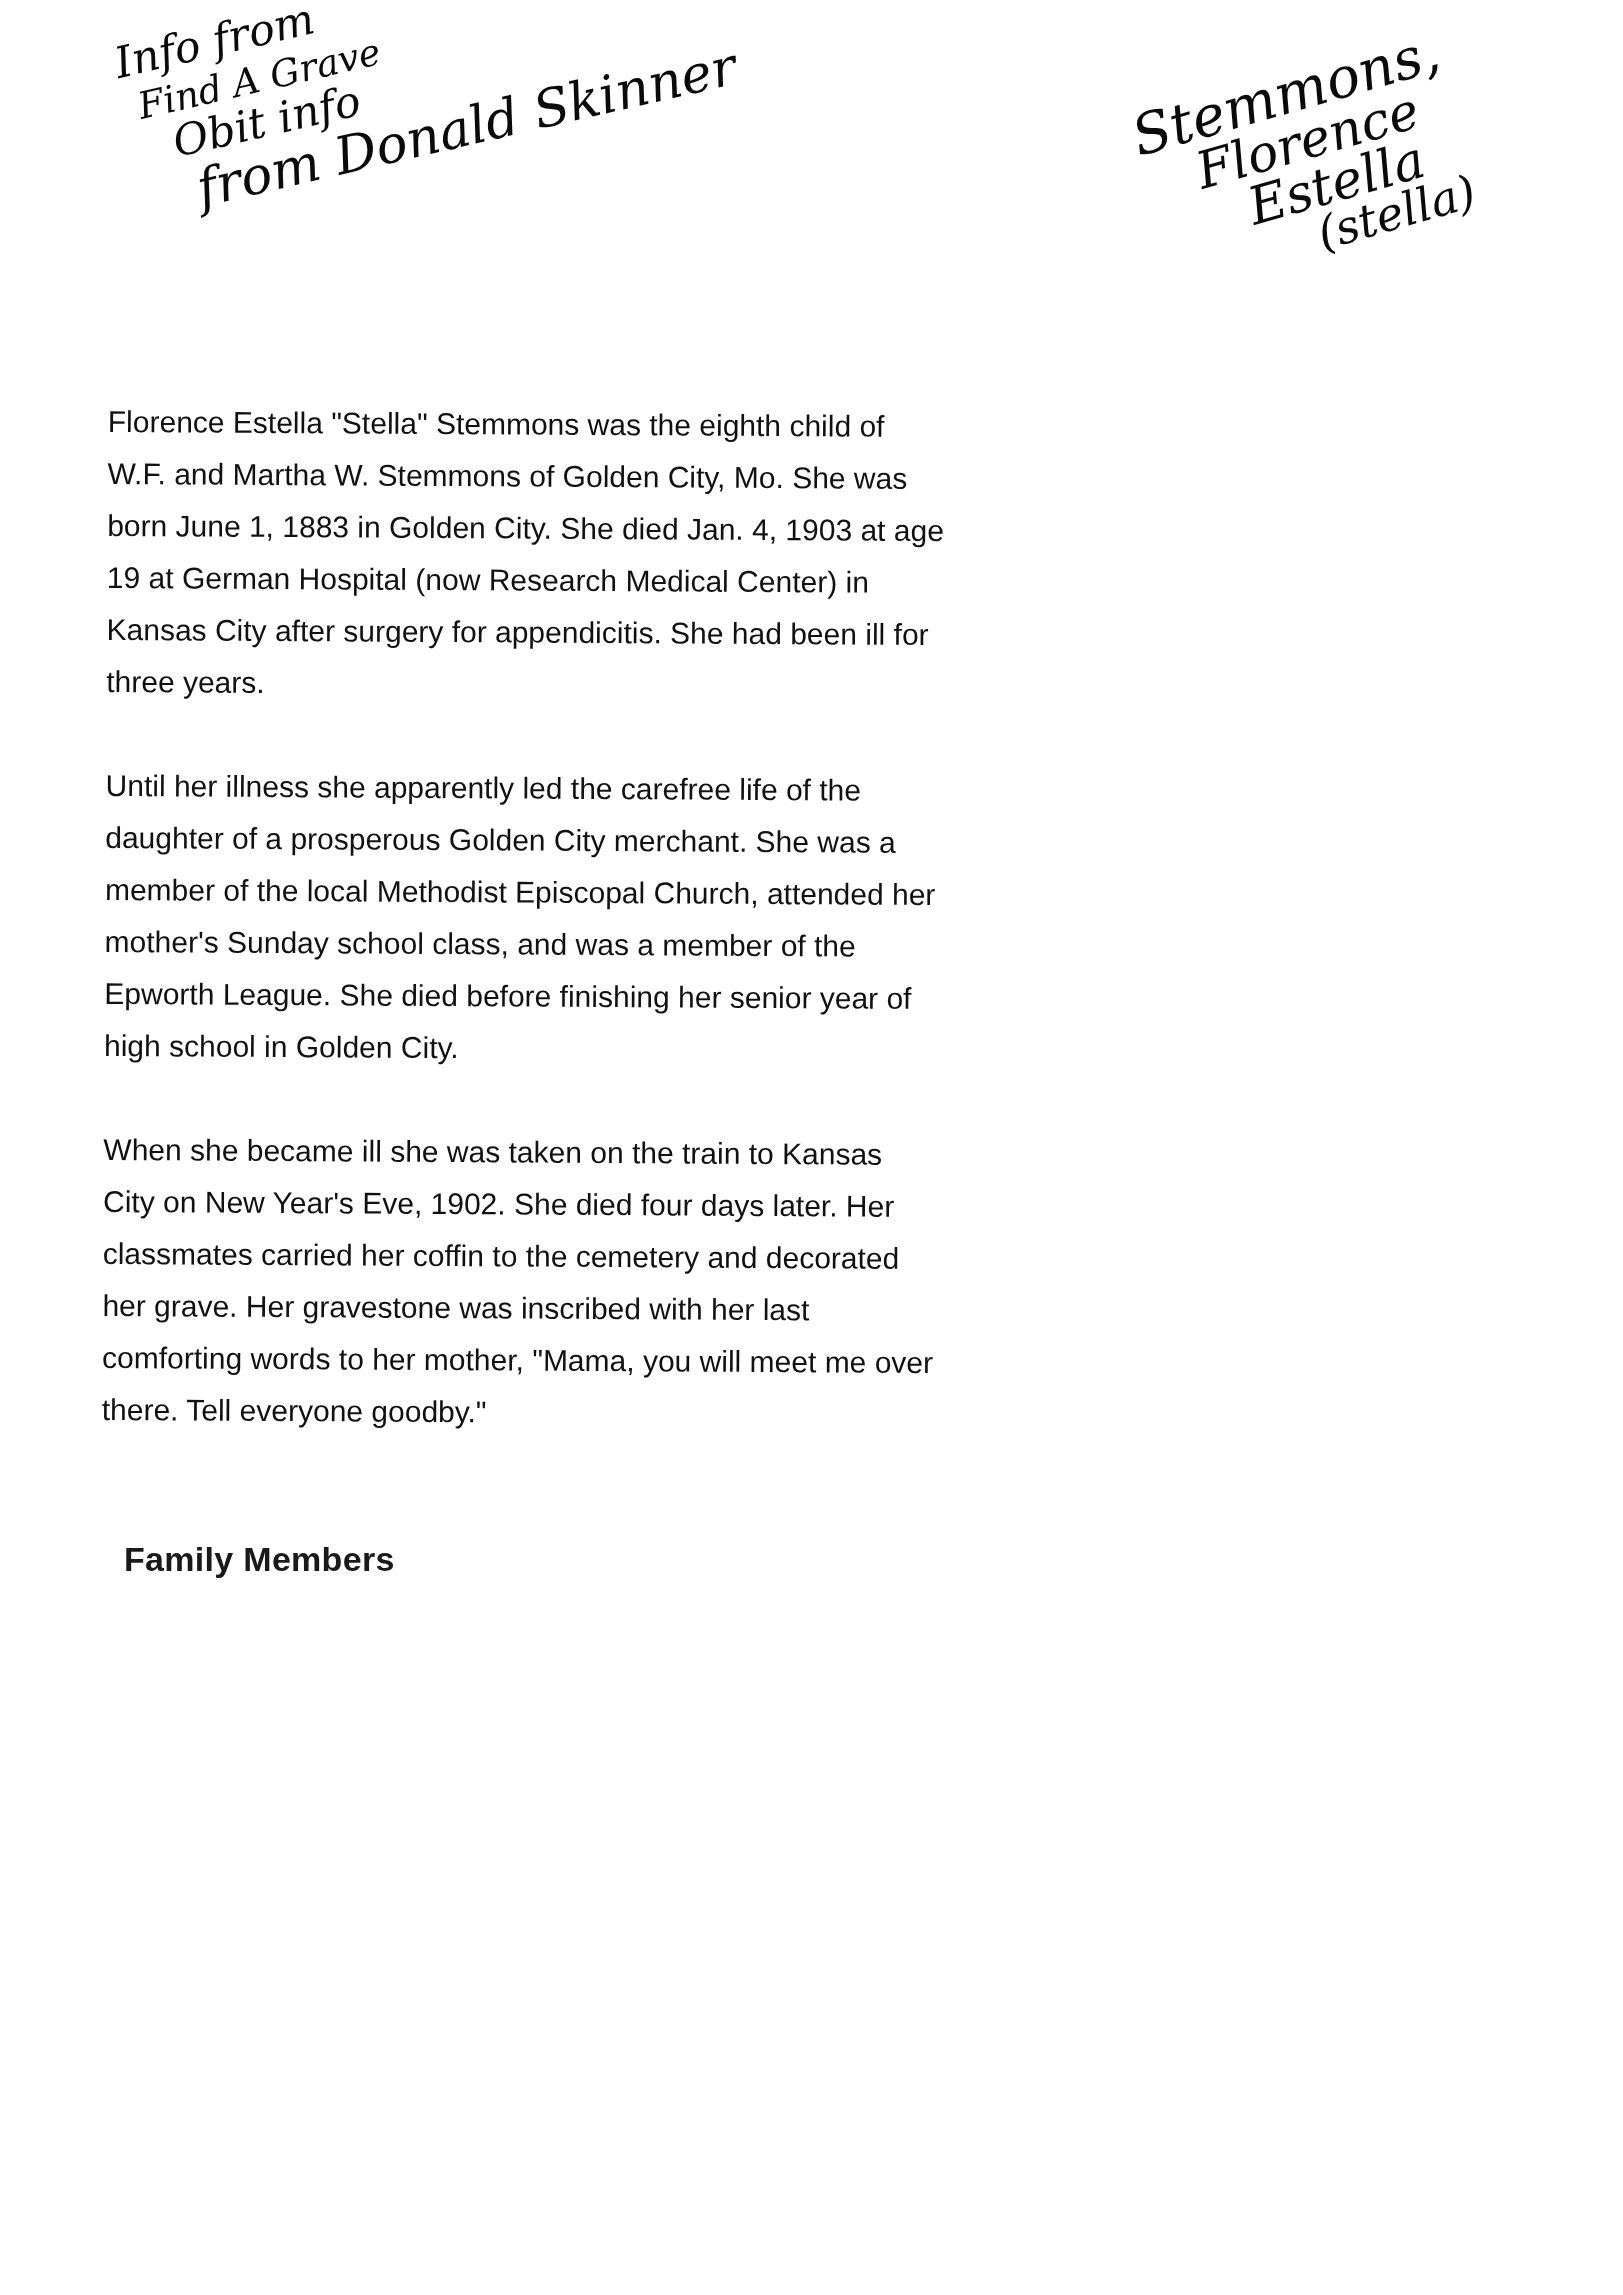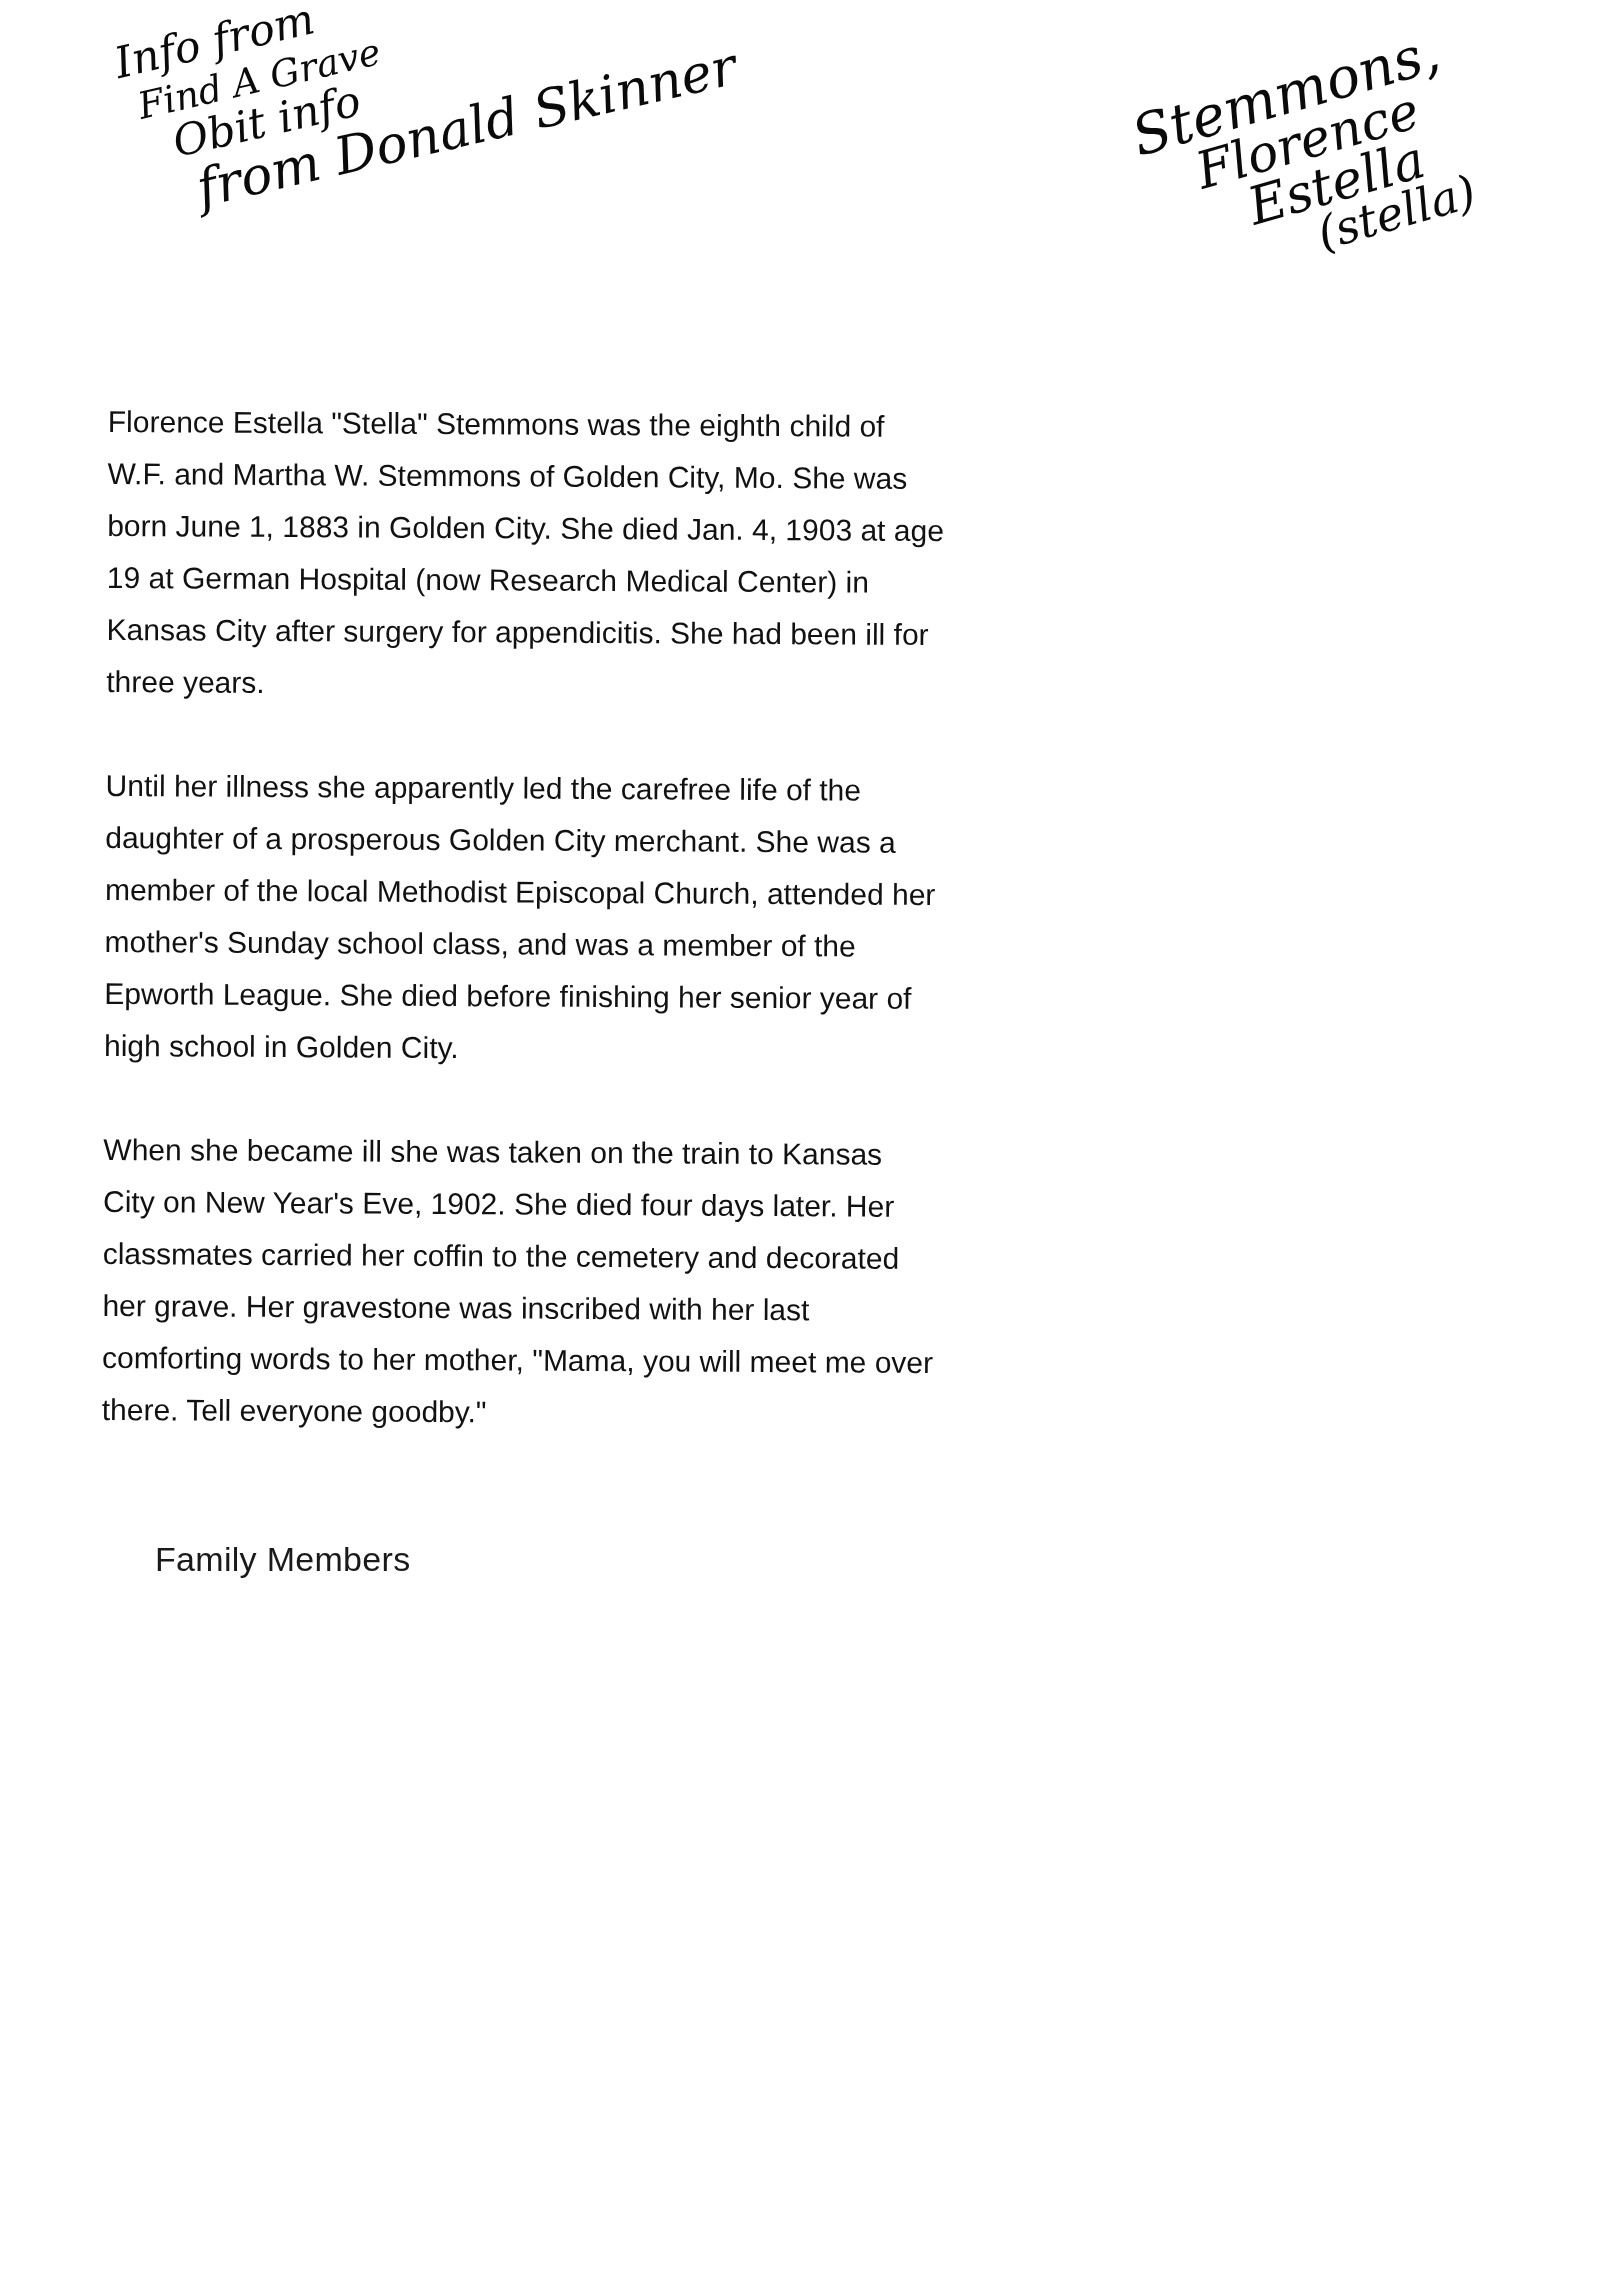--- a/index.html
+++ b/index.html
@@ -72,25 +72,24 @@
     }
     .para .line {
       display: block;
       white-space: nowrap;
     }
     .section-heading {
       position: absolute;
       left: 124px;
       top: 1540px;
       font-family: "Liberation Sans", sans-serif;
-      font-weight: normal;
+      font-weight: bold;
       font-size: 34px;
       color: #1a1a1a;
       letter-spacing: 0.3px;
-      margin-left: 31px;
     }
   </style>
 </head>
 <body>
 
 <div class="page">
 
   <div class="hw hw-left">
     <div class="l1">Info from</div>
     <div class="l2">Find A Grave</div>

